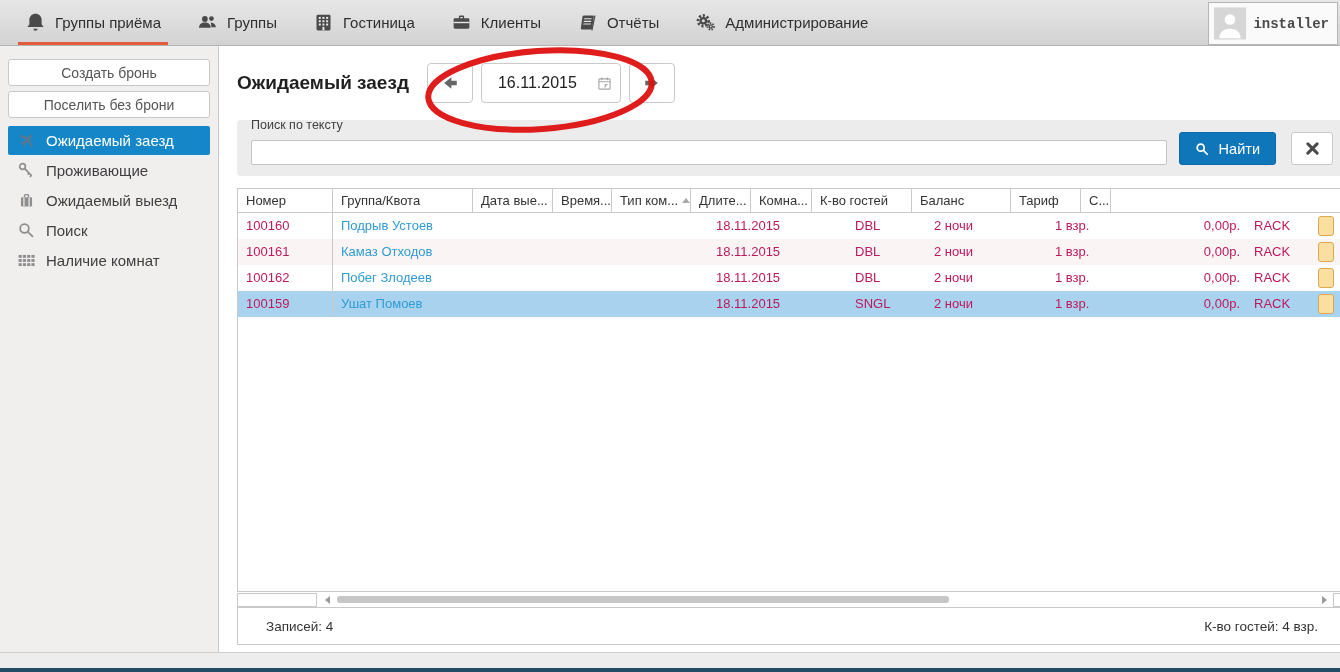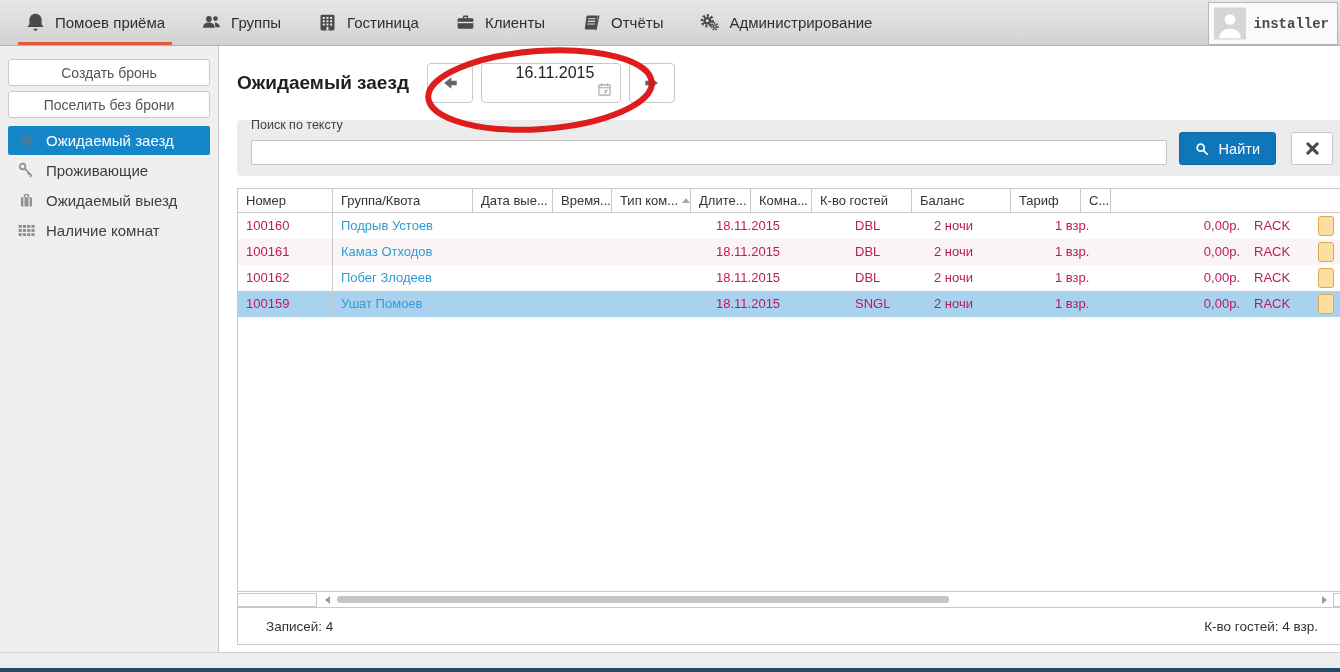--- a/index.html
+++ b/index.html
@@ -37,21 +37,21 @@
   .main { flex:1; position:relative; background:#fff; padding:0 12px 0 18px; }
 
   
   .page-header { height:74px; display:flex; align-items:center; gap:18px; }
   .page-title { font-size:19px; font-weight:bold; color:#1f1f1f; }
   .date-nav { display:flex; align-items:center; gap:8px; }
   .icon-btn { width:46px; height:40px; background:#fff; border:1px solid #c9c9c9; border-radius:4px;
               display:flex; align-items:center; justify-content:center; cursor:pointer; }
   .icon-btn svg { width:18px; height:18px; }
   .date-field { width:140px; height:40px; background:#fff; border:1px solid #c9c9c9; border-radius:4px;
-                display:flex; align-items:center; padding:0 8px 0 16px; cursor:text;flex-direction:column; }
+                display:flex; align-items:center; padding:0 8px 0 16px; cursor:text; }
   .date-value { font-size:16px; color:#222; }
   .cal-ic { margin-left:auto; width:15px; height:15px; display:inline-flex; opacity:.75; }
   .annotation { position:absolute; left:191px; top:-14px; width:270px; height:110px;
                 overflow:visible; pointer-events:none; z-index:40; }
 
   
   .search-panel { background:#ececec; border-radius:4px; padding:7px 14px 11px 14px; height:56px;
                   display:flex; align-items:flex-end; gap:12px; }
   .search-left { flex:1; }
   .search-label { font-size:12.5px; color:#404040; margin-bottom:8px; }
@@ -107,21 +107,21 @@
 <div class="app">
 
   <header class="topnav">
     <div class="nav-item active">
       <span class="nav-ic">
         <svg viewBox="0 0 24 24">
             <path fill="#4a4a4a" d="M12 2c-4 0-7 3-7 7v5l-2.2 3.2h18.4L19 14V9c0-4-3-7-7-7z"></path>
             <path fill="#4a4a4a" d="M9.6 19a2.4 2.4 0 0 0 4.8 0z"></path>
           </svg>
       </span>
-      <span>Помоев приёма</span>
+      <span>Группы приёма</span>
     </div>
     <div class="nav-item">
       <span class="nav-ic">
         <svg viewBox="0 0 24 24" fill="#4a4a4a">
             <circle cx="16.5" cy="7.5" r="2.7"></circle>
             <path d="M15.8 12c3.4.3 5.7 2.4 5.7 5.4h-5z"></path>
             <circle cx="9" cy="8" r="3.3"></circle>
             <path d="M2.3 18c0-3.7 3-5.9 6.7-5.9s6.7 2.2 6.7 5.9z"></path>
           </svg>
       </span>
@@ -221,20 +221,29 @@
         <div class="side-item">
           <span class="side-ic">
             <svg viewBox="0 0 24 24">
                 <path d="M9.5 8V5.7c0-.6.5-1.1 1.1-1.1h2.8c.6 0 1.1.5 1.1 1.1V8" fill="none" stroke="#8e8e8e" stroke-width="1.8"></path>
                 <rect x="5" y="8" width="14" height="11.5" rx="1.5" fill="#8e8e8e"></rect>
                 <rect x="8" y="8" width="1.5" height="11.5" fill="#f1eeee"></rect>
                 <rect x="14.5" y="8" width="1.5" height="11.5" fill="#f1eeee"></rect>
               </svg>
           </span>
           <span>Ожидаемый выезд</span>
+        </div>
+        <div class="side-item">
+          <span class="side-ic">
+            <svg viewBox="0 0 24 24" fill="none" stroke="#8e8e8e" stroke-width="2.2">
+                <circle cx="9.5" cy="9.5" r="5.5"></circle>
+                <path d="M14 14l5.5 5.5" stroke-linecap="round"></path>
+              </svg>
+          </span>
+          <span>Поиск</span>
         </div>
         <div class="side-item">
           <span class="side-ic">
             <svg viewBox="0 0 24 24" fill="#8e8e8e">
                 <g>
               <rect x="2" y="5" width="4" height="3.6"></rect>
                   <rect x="7.4" y="5" width="4" height="3.6"></rect>
                   <rect x="12.8" y="5" width="4" height="3.6"></rect>
                   <rect x="18.2" y="5" width="4" height="3.6"></rect>
               <rect x="2" y="10.2" width="4" height="3.6"></rect>

